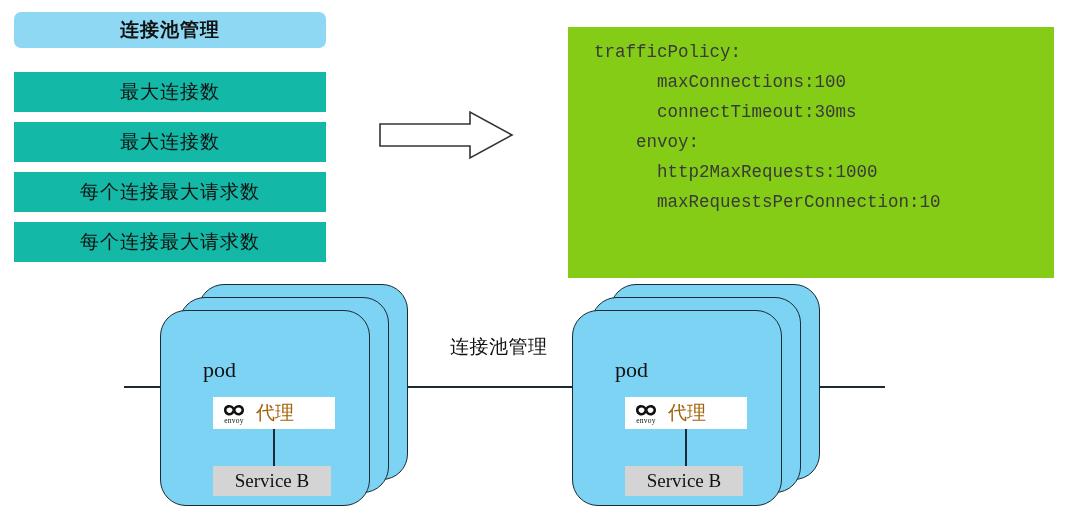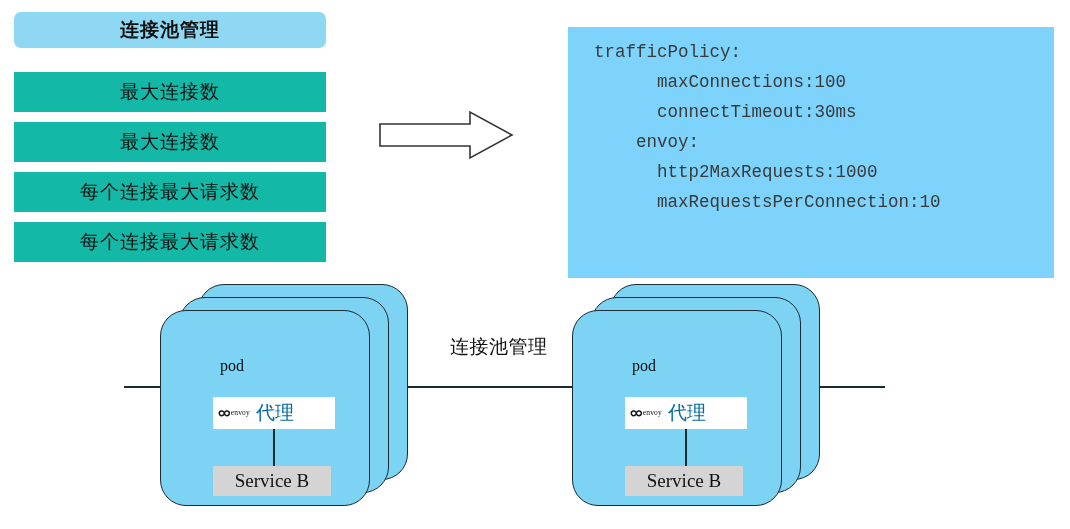--- a/index.html
+++ b/index.html
@@ -63,21 +63,21 @@
     height: 50px;
   }
 
   
   .code-panel {
     position: absolute;
     left: 568px;
     top: 27px;
     width: 486px;
     height: 251px;
-    background: #7dd3fc;
+    background: #84cc16;
     box-sizing: border-box;
     padding: 10px 0 0 26px;
   }
   .code-line {
     font-family: "Liberation Mono", "DejaVu Sans Mono", monospace;
     font-size: 17.5px;
     line-height: 30px;
     color: #3a3a3a;
     white-space: pre;
   }
@@ -99,23 +99,23 @@
     border: 1.2px solid #1b2b33;
     border-radius: 26px;
     box-sizing: border-box;
   }
   .pod-card.back   { left: 38px; top: 0px;  }
   .pod-card.mid    { left: 19px; top: 13px; }
   .pod-card.front  { left: 0px;  top: 26px; }
 
   .pod-label {
     position: absolute;
-    left: 59px;
+    left: 42px;
     top: 46px;
-    font-size: 16px;
+    font-size: 22px;
     color: #111;
   }
 
   .proxy-box {
     position: absolute;
     left: 52px;
     top: 86px;
     width: 122px;
     height: 32px;
     background: #ffffff;
@@ -123,36 +123,36 @@
     align-items: center;
     box-sizing: border-box;
     padding-left: 5px;
   }
   .envoy-logo {
     width: 32px;
     height: 30px;
     position: relative;
     flex: 0 0 auto;
     display: flex;
-    flex-direction: row;
+    flex-direction: column;
     align-items: center;
     justify-content: center;
   }
   .envoy-logo svg { display: block; }
   .envoy-word {
     font-family: "Liberation Serif", serif;
     font-size: 7.5px;
     color: #111;
     line-height: 7px;
     margin-top: -1px;
     letter-spacing: .2px;
   }
   .proxy-text {
     font-size: 19px;
-    color: #0369a1;
+    color: #a16207;
     margin-left: 6px;
   }
 
   .service-box {
     position: absolute;
     left: 52px;
     top: 155px;
     width: 118px;
     height: 30px;
     background: #d4d4d4;

